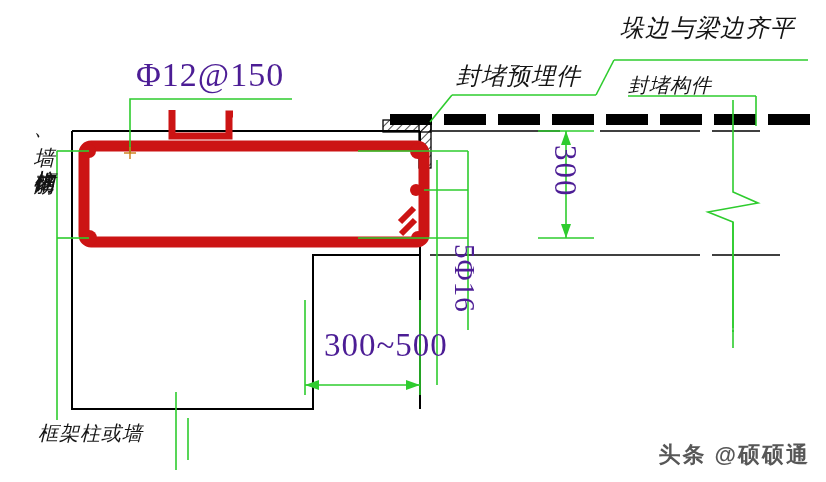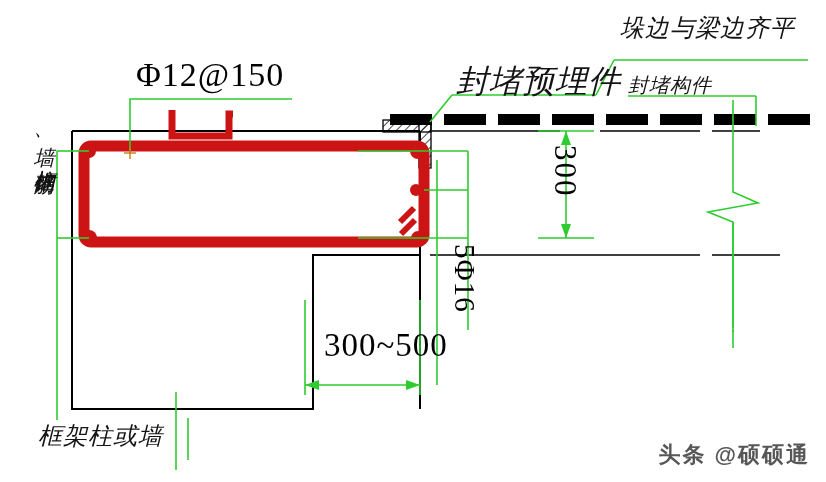--- a/index.html
+++ b/index.html
@@ -30,21 +30,21 @@
     color: #141414;
     font-family: "Liberation Serif", serif;
   }
   .cjk {
     font-family: Liberation Serif, serif;
     font-style: italic;
     letter-spacing: 1px;
   }
   .num {
     font-family: "Liberation Serif", serif;
-    color: #000000;
+    color: #4c1d95;
   }
   .vert {
     transform-origin: 0 0;
   }
   #watermark {
     position: absolute;
     right: 16px;
     bottom: 12px;
     font-size: 22px;
     font-weight: bold;
@@ -174,23 +174,23 @@
       <line x1="124" y1="153" x2="136" y2="153"></line>
       <line x1="130" y1="147" x2="130" y2="159"></line>
     </g>
 
   </svg>
 
   <span class="txt num" style="left:136px; top:56px; font-size:34px; letter-spacing:1px;">Φ12@150</span>
 
   <span class="txt cjk vert" style="left:30px; top:130px; font-size:21px; writing-mode:vertical-rl; text-orientation:upright;">墙、柱框内钢筋</span>
 
-  <span class="txt cjk" style="left:38px; top:420px; font-size:24px;">框架柱或墙</span>
-
-  <span class="txt cjk" style="left:456px; top:60px; font-size:32px;">封堵预埋件</span>
+  <span class="txt cjk" style="left:38px; top:420px; font-size:20px;">框架柱或墙</span>
+
+  <span class="txt cjk" style="left:456px; top:60px; font-size:24px;">封堵预埋件</span>
 
   <span class="txt cjk" style="left:620px; top:12px; font-size:24px;">垛边与梁边齐平</span>
 
   <span class="txt cjk" style="left:628px; top:72px; font-size:20px;">封堵构件</span>
 
   <span class="txt num" style="left:324px; top:327px; font-size:33px; letter-spacing:1px;">300~500</span>
 
   <span class="txt num vert" style="left:547px; top:145px; font-size:31px; writing-mode:vertical-rl; letter-spacing:2px;">300</span>
 
   <span class="txt num vert" style="left:448px; top:244px; font-size:29px; writing-mode:vertical-rl; letter-spacing:1px;">5Φ16</span>

